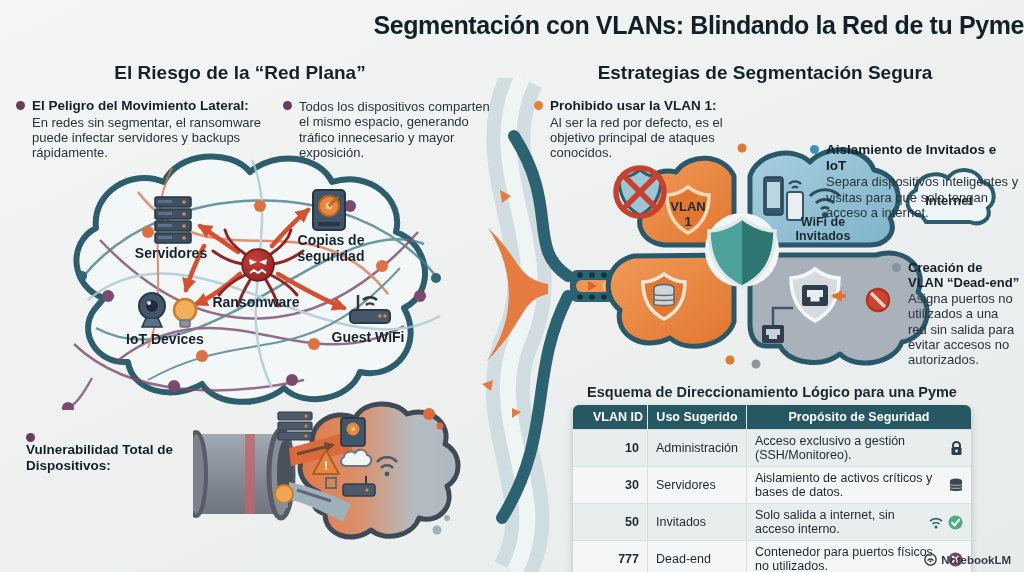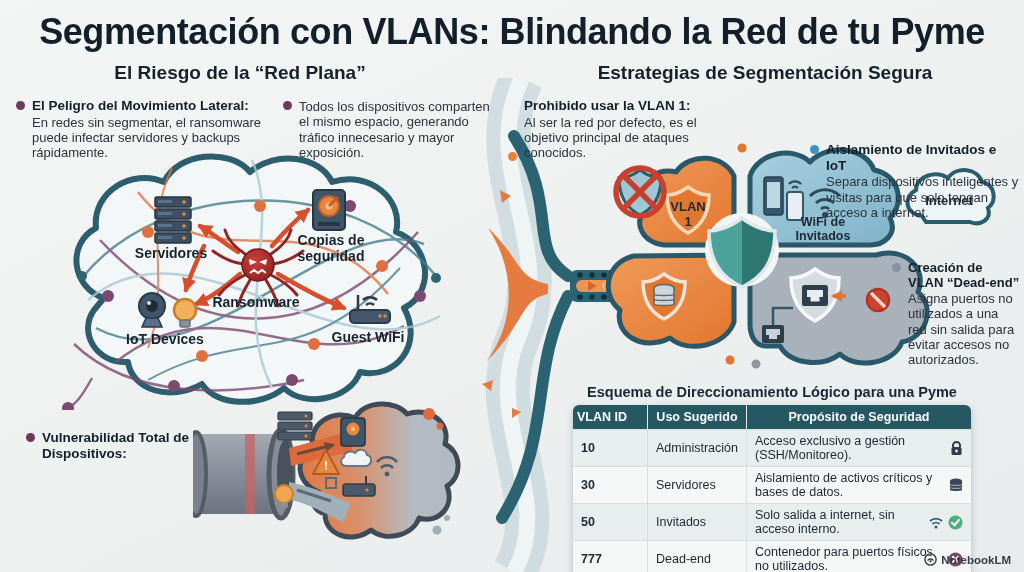--- a/index.html
+++ b/index.html
@@ -2,36 +2,36 @@
 <html><head>
 <meta charset="utf-8">
 <style>
   html,body{margin:0;padding:0;}
   .canvas{
     position:relative;width:1024px;height:572px;overflow:hidden;
     background:linear-gradient(155deg,#f4f6f5 0%,#edf0ef 55%,#e7ebec 100%);
     font-family:"Liberation Sans",sans-serif;color:#18242e;
   }
   .title{
-    position:absolute;top:11px;left:0;right:0;text-align:center;
-    font-size:36px;font-weight:800;letter-spacing:-0.4px;color:#13202a;z-index:5;
+    position:absolute;top:11px;left:0;right:0;text-align:right;
+    font-size:25px;font-weight:800;letter-spacing:-0.4px;color:#13202a;z-index:5;
   }
   .section-header{
     position:absolute;font-size:19px;font-weight:800;color:#16212b;text-align:center;z-index:5;
   }
   .hdr-left{left:30px;top:62px;width:420px;}
   .hdr-right{left:540px;top:62px;width:450px;}
   .bullet{position:absolute;display:flex;z-index:6;}
   .dot{flex:0 0 9px;width:9px;height:9px;border-radius:50%;margin-top:3px;margin-right:7px;}
   .bullet-heading{font-size:13.5px;font-weight:700;line-height:1.16;color:#141f29;}
   .bullet-body{font-size:13px;line-height:1.18;color:#2a333c;margin-top:1px;}
   .b1{left:16px;top:98px;width:256px;}
   .b2{left:283px;top:98px;width:214px;}
-  .b3{left:26px;top:430px;width:198px;}
-  .r1{left:508px;top:98px;width:206px;align-items:flex-end;}
+  .b3{left:26px;top:430px;width:198px;flex-direction:column;}
+  .r1{left:534px;top:98px;width:206px;}
   .r2{left:810px;top:98px;width:210px;margin-top:44px;}
   .r3{left:892px;top:260px;width:128px;}
   .r3 .bullet-heading{font-size:13px;}
   svg.layer{position:absolute;z-index:2;}
   svg text{font-family:"Liberation Sans",sans-serif;}
   .svg-divider{left:430px;top:78px;z-index:1;}
   .svg-left-cloud{left:52px;top:148px;}
   .svg-pipe{left:193px;top:396px;}
   .svg-right-cloud{left:590px;top:136px;}
   .svg-prohibition{left:604px;top:156px;z-index:3;}
@@ -39,21 +39,21 @@
   .table-wrap{position:absolute;left:573px;top:384px;width:398px;z-index:4;}
   .table-title{text-align:center;font-size:14.5px;font-weight:800;color:#1b2733;margin-bottom:5px;}
   table.vlan{width:100%;border-collapse:separate;border-spacing:0;border-radius:6px;overflow:hidden;
     box-shadow:0 3px 7px rgba(40,60,70,.28);font-size:12.5px;}
   table.vlan th{background:#255863;color:#ffffff;font-weight:700;padding:5px 4px;font-size:12.5px;border-right:1px solid #dfe7e8;}
   table.vlan th:last-child{border-right:none;}
   table.vlan td{padding:4px 8px;color:#1d2833;border-right:1px solid #d8dfe0;border-top:1px solid #d8dfe0;vertical-align:middle;}
   table.vlan td:last-child{border-right:none;}
   table.vlan tbody tr:nth-child(odd) td{background:#e8eded;}
   table.vlan tbody tr:nth-child(even) td{background:#f5f7f7;}
-  .col-id{width:58px;text-align:left;font-weight:700;}
+  .col-id{width:58px;text-align:right;font-weight:700;}
   .col-uso{width:88px;}
   .cell-prop{display:flex;align-items:center;justify-content:space-between;gap:4px;}
   .cell-icons{display:flex;align-items:center;gap:4px;flex:0 0 auto;}
   .watermark{position:absolute;right:13px;bottom:6px;display:flex;align-items:center;gap:4px;
     font-size:11.5px;font-weight:700;color:#363b41;z-index:6;}
 </style>
 </head>
 <body>
 
 <div class="canvas">

